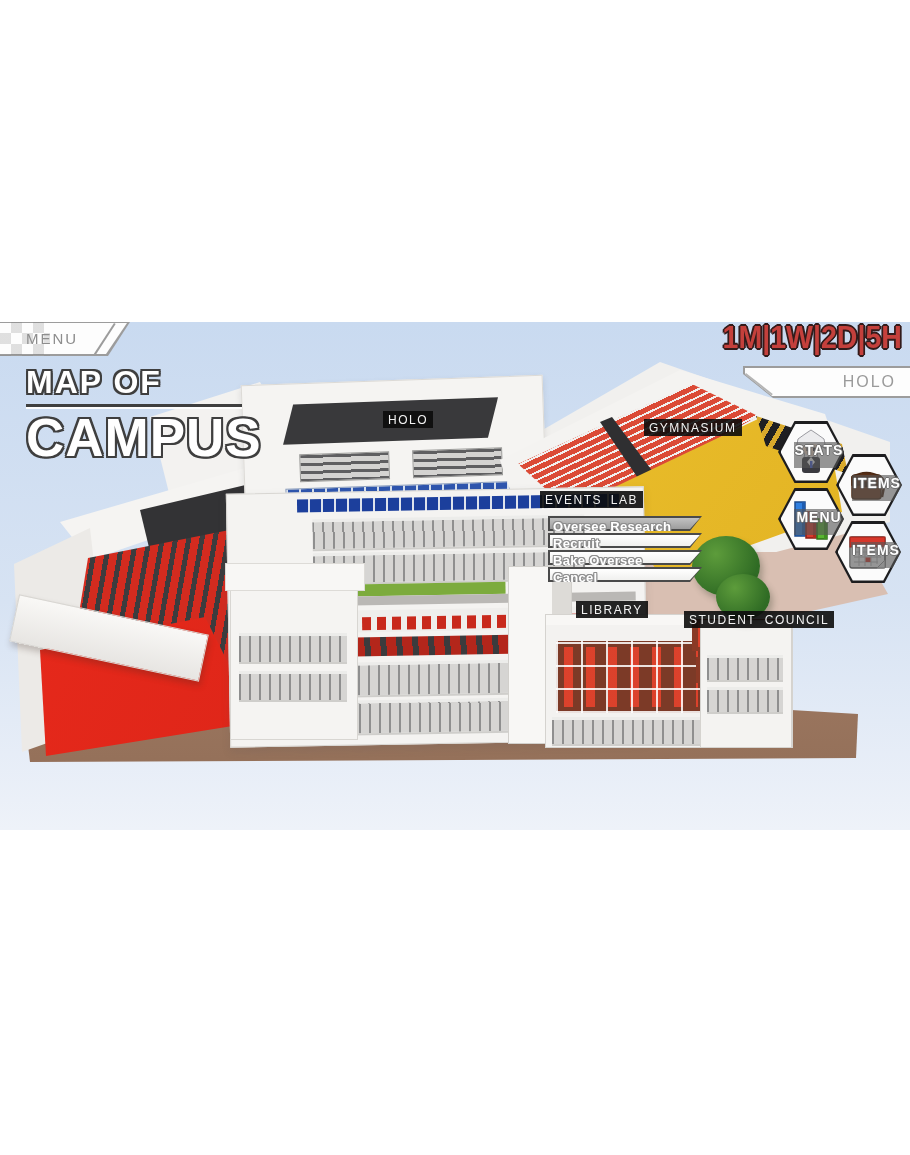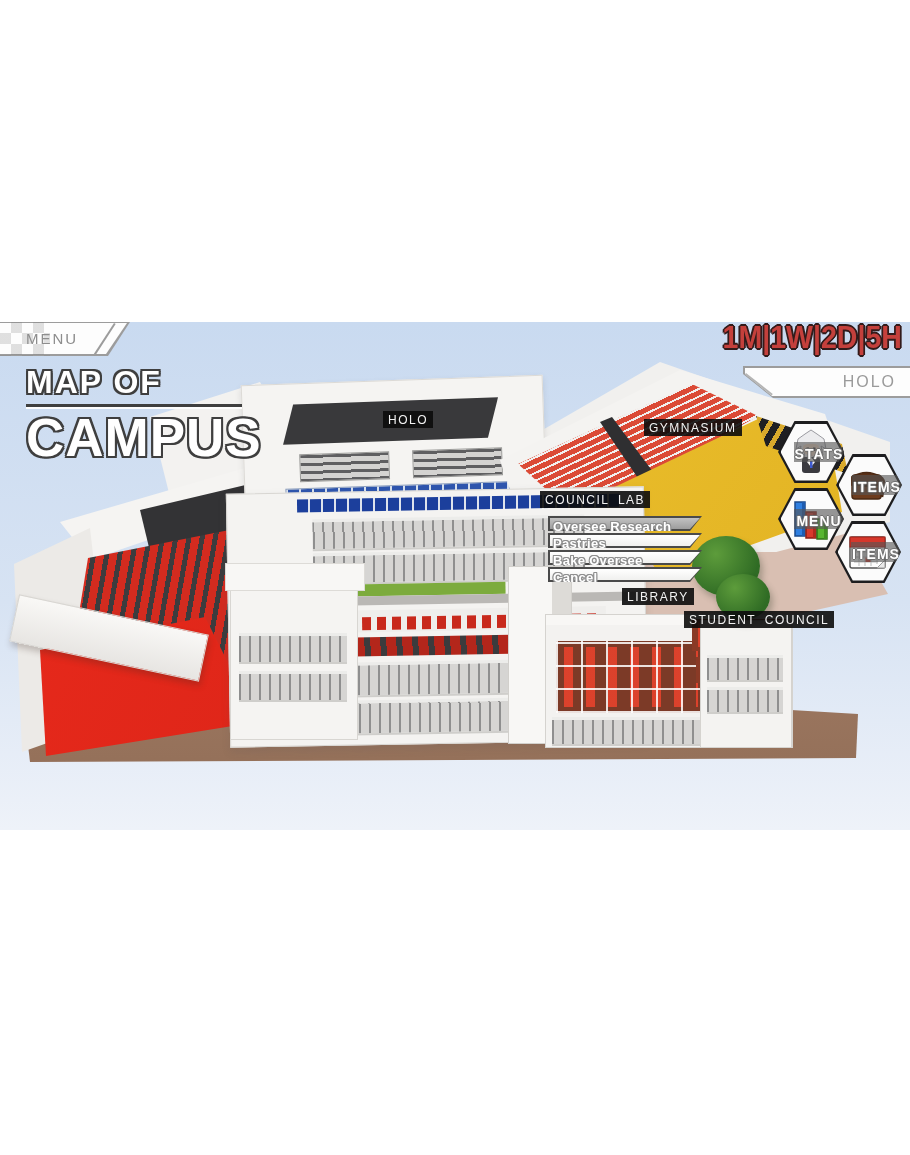--- a/index.html
+++ b/index.html
@@ -174,22 +174,22 @@
     letter-spacing:.3px;
     text-shadow:-1px 0 #8f8f8f,1px 0 #8f8f8f,0 -1px #8f8f8f,0 1px #8f8f8f,
       -1px -1px #8f8f8f,1px -1px #8f8f8f,-1px 1px #8f8f8f,1px 1px #8f8f8f;}
 
   
   .hex{position:absolute;width:66px;height:62px;z-index:10;cursor:pointer;
     clip-path:polygon(25% 0%,75% 0%,100% 50%,75% 100%,25% 100%,0% 50%);background:#1d1d1f;}
   .hex .hex-in{position:absolute;left:2.5px;top:2.5px;width:61px;height:57px;
     clip-path:polygon(25% 0%,75% 0%,100% 50%,75% 100%,25% 100%,0% 50%);background:#fbfbfb;
     display:flex;align-items:center;justify-content:center;}
-  .hex .band{position:absolute;left:16px;right:0;top:21px;height:20px;background:rgba(85,85,85,.62);
-    z-index:2;display:flex;align-items:flex-end;justify-content:center;}
+  .hex .band{position:absolute;left:16px;right:0;top:21px;height:26px;background:rgba(85,85,85,.62);
+    z-index:2;display:flex;align-items:flex-start;justify-content:center;}
   .hex .band span{color:#fff;font-size:14px;font-weight:bold;letter-spacing:1px;
     text-shadow:-1px 0 #6f6f6f,1px 0 #6f6f6f,0 -1px #6f6f6f,0 1px #6f6f6f;}
   .hex-stats{left:778px;top:99px;}
   .hex-items{left:836px;top:132px;}
   .hex-club{left:778px;top:166px;}
   .hex-events{left:835px;top:199px;}
 </style>
 </head>
 <body>
 
@@ -251,32 +251,32 @@
         <div class="s-win1 winband"></div>
         <div class="s-win2 winband"></div>
       </div>
 
       <div class="shape tree tree1"></div>
       <div class="shape tree tree2"></div>
     </div>
 
     <div class="bldg-label" style="left:383px;top:89px;">HOLO</div>
     <div class="bldg-label" style="left:644px;top:97px;">GYMNASIUM</div>
-    <div class="bldg-label" style="left:540px;top:169px;">COUNCIL LAB</div>
-    <div class="bldg-label" style="left:576px;top:266px;margin-left:46px;">LIBRARY</div>
+    <div class="bldg-label" style="left:540px;top:169px;">EVENTS LAB</div>
+    <div class="bldg-label" style="left:576px;top:279px;">LIBRARY</div>
     <div class="bldg-label" style="left:684px;top:289px;">STUDENT COUNCIL</div>
 
     <div class="abs ctx">
       <div class="ctx-item selected">
         <div class="fill"></div>
         <div class="txt">Oversee Research</div>
       </div>
       <div class="ctx-item">
         <div class="fill"></div>
-        <div class="txt">Pastries</div>
+        <div class="txt">Recruit</div>
       </div>
       <div class="ctx-item">
         <div class="fill"></div>
         <div class="txt">Bake Oversee</div>
       </div>
       <div class="ctx-item">
         <div class="fill"></div>
         <div class="txt">Cancel</div>
       </div>
     </div>

